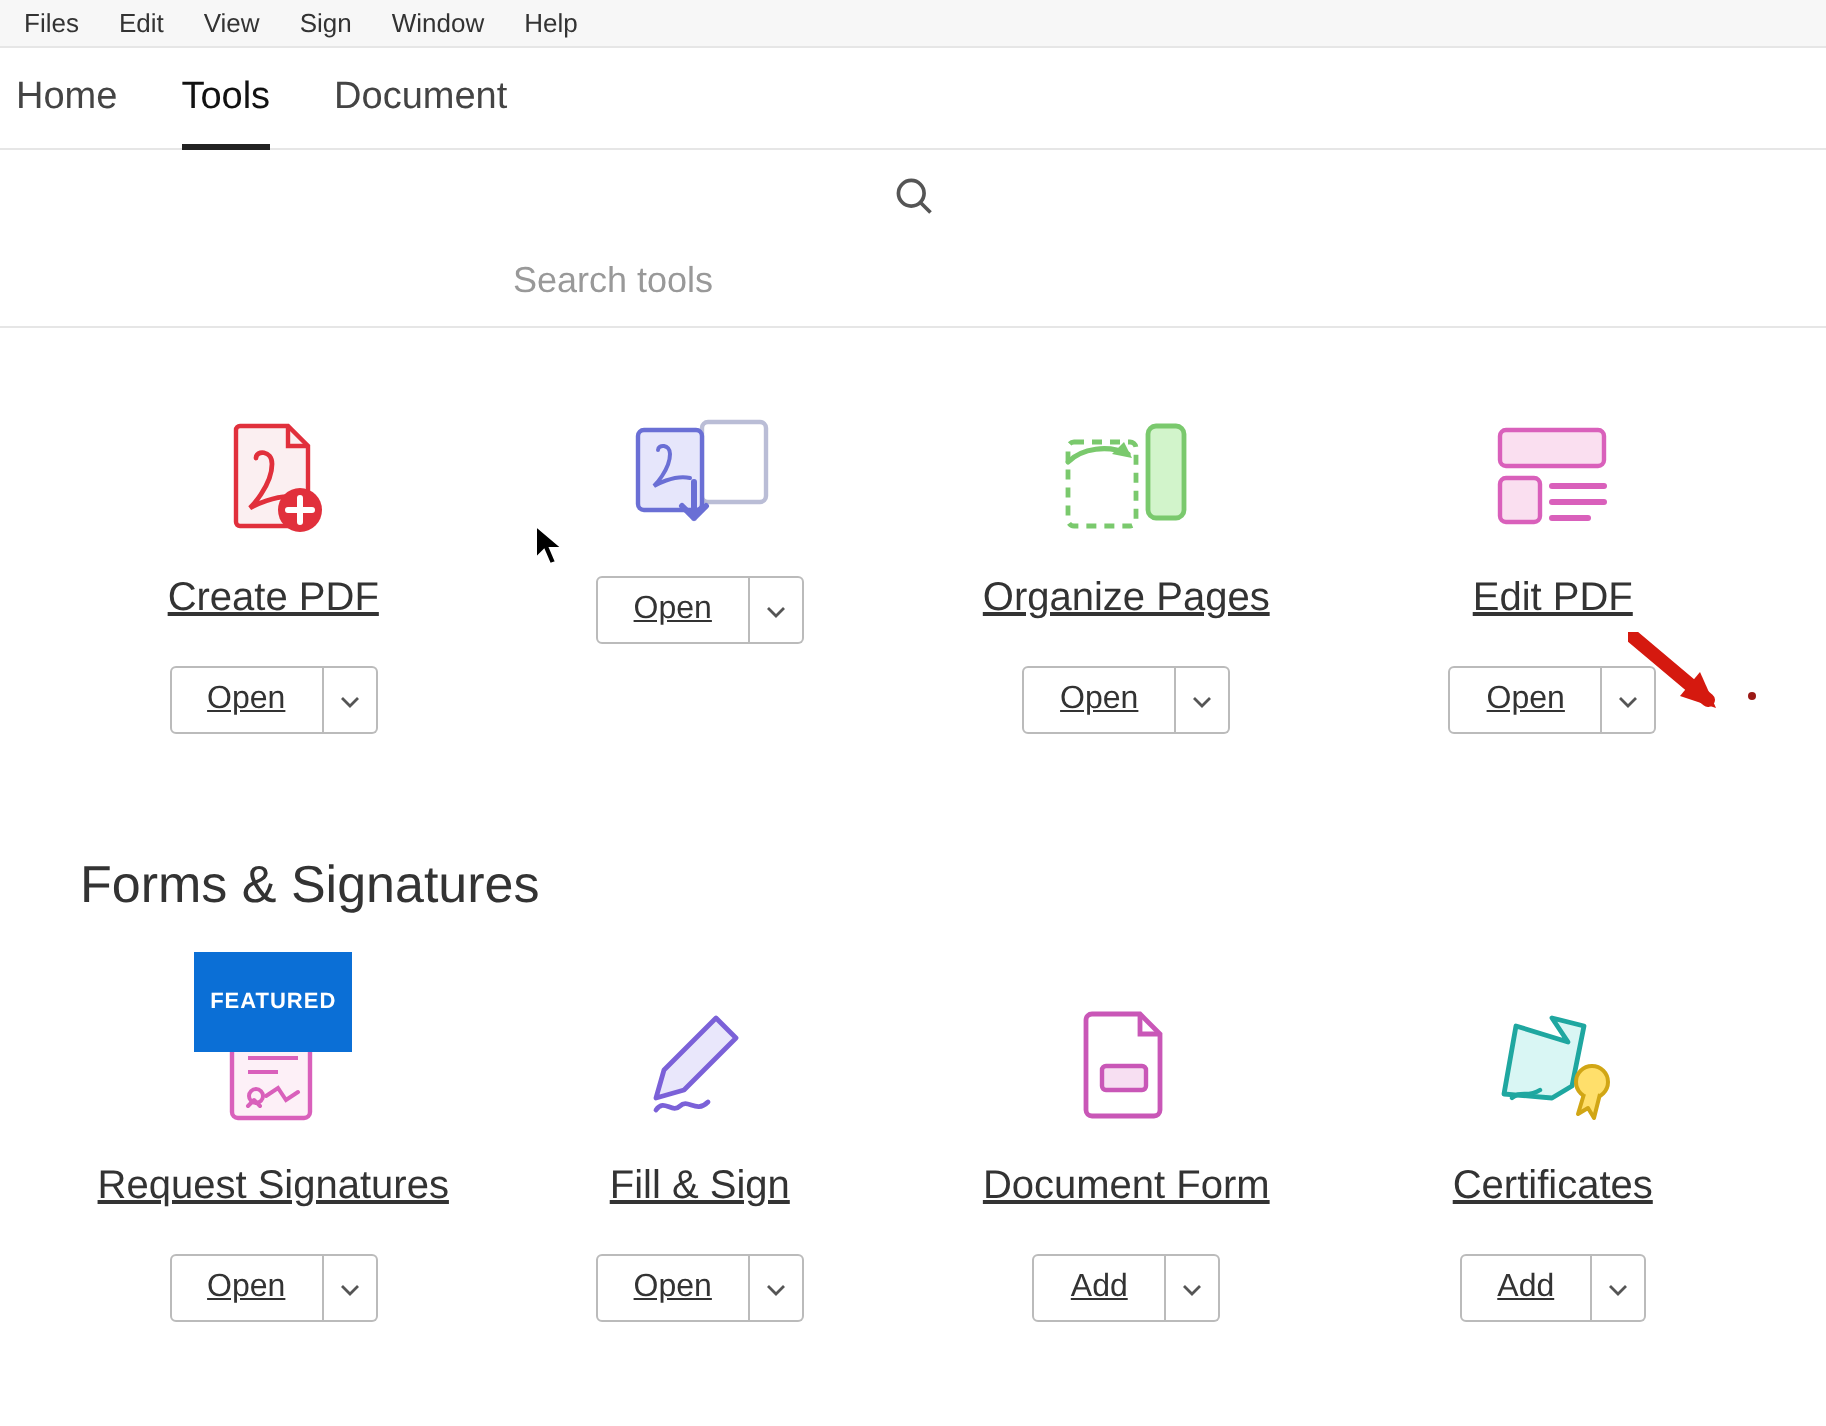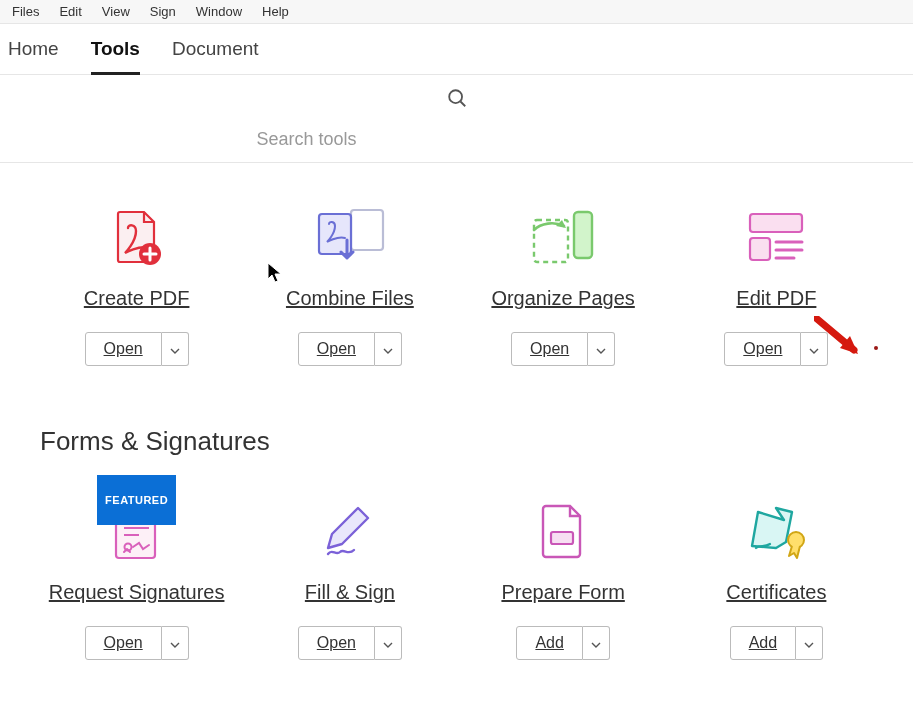--- a/index.html
+++ b/index.html
@@ -5,21 +5,21 @@
     * { margin: 0; padding: 0; box-sizing: border-box; font-family: "Segoe UI", Arial, sans-serif; }
     body { width: 913px; height: 713px; background: #fff; color: #333; overflow: hidden; position: relative; }
 
     
     .menubar { display: flex; gap: 0; padding: 0 2px; border-bottom: 1px solid #e6e6e6; background: #f7f7f7; font-size: 13px; }
     .menubar .mitem { padding: 4px 10px; cursor: default; }
 
     
     .tabs { display: flex; gap: 32px; padding: 14px 8px 0 8px; border-bottom: 1px solid #e6e6e6; font-size: 19px; }
     .tabs .tab { padding-bottom: 12px; cursor: default; color: #444; }
-    .tabs .tab.active { color: #111; border-bottom: 3px solid #222; margin-bottom: -1px; font-weight: 700; }
+    .tabs .tab.active { color: #111; border-bottom: 3px solid #222; margin-bottom: -1px; font-weight: 400; }
 
     
     .searchrow { display: flex; align-items: center; gap: 16px; padding: 12px 8px; border-bottom: 1px solid #e6e6e6; flex-direction: column; }
     .searchrow svg { width: 22px; height: 22px; stroke: #555; fill: none; stroke-width: 2; }
     .searchrow input { border: none; outline: none; font-size: 18px; width: 400px; color: #666; }
     .searchrow input::placeholder { color: #999; }
 
     
     .content { padding: 40px 40px 0 40px; text-decoration: underline; }
     .grid { display: grid; grid-template-columns: repeat(4, 1fr); gap: 20px; justify-items: center; }
@@ -95,21 +95,20 @@
 
     <div class="tool">
       <div class="iconwrap">
         <svg width="78" height="62" viewBox="0 0 78 62">
           <rect x="40" y="4" width="32" height="40" rx="3" fill="#fff" stroke="#babdd6" stroke-width="2.2"></rect>
           <rect x="8" y="8" width="32" height="40" rx="3" fill="#e6e6fb" stroke="#6a6fd5" stroke-width="2.2"></rect>
           <path d="M18 18 c0 -3 6 -3 6 2 c0 8 -8 16 -8 16 c0 0 10 -6 18 -4" fill="none" stroke="#6a6fd5" stroke-width="2" stroke-linecap="round"></path>
           <path d="M36 34 v18 M30 46 l6 6 l6 -6" fill="none" stroke="#6a6fd5" stroke-width="3" stroke-linecap="round" stroke-linejoin="round"></path>
         </svg>
       </div>
-      <div class="label">Combine Files</div>
       <div class="btnrow">
         <button class="btn main">Open</button>
         <button class="btn drop">
           <span><svg viewBox="0 0 10 6">
                 <path d="M1 1 L5 5 L9 1" fill="none" stroke="#555" stroke-width="1.4"></path>
               </svg></span>
         </button>
       </div>
     </div>
 
@@ -204,21 +203,21 @@
     </div>
 
     <div class="tool">
       <div class="iconwrap">
         <svg width="50" height="58" viewBox="0 0 50 58">
           <path d="M8 4 h24 l10 10 v38 a3 3 0 0 1 -3 3 h-31 a3 3 0 0 1 -3 -3 v-45 a3 3 0 0 1 3 -3 z" fill="#fff" stroke="#c957b7" stroke-width="2.4"></path>
           <path d="M32 4 v10 h10" fill="none" stroke="#c957b7" stroke-width="2.4"></path>
           <rect x="13" y="30" width="22" height="12" rx="2" fill="#f7dff2" stroke="#c957b7" stroke-width="2.2"></rect>
         </svg>
       </div>
-      <div class="label">Prepare Form</div>
+      <div class="label">Document Form</div>
       <div class="btnrow">
         <button class="btn main">Add</button>
         <button class="btn drop">
           <span><svg viewBox="0 0 10 6">
                 <path d="M1 1 L5 5 L9 1" fill="none" stroke="#555" stroke-width="1.4"></path>
               </svg></span>
         </button>
       </div>
     </div>
 

